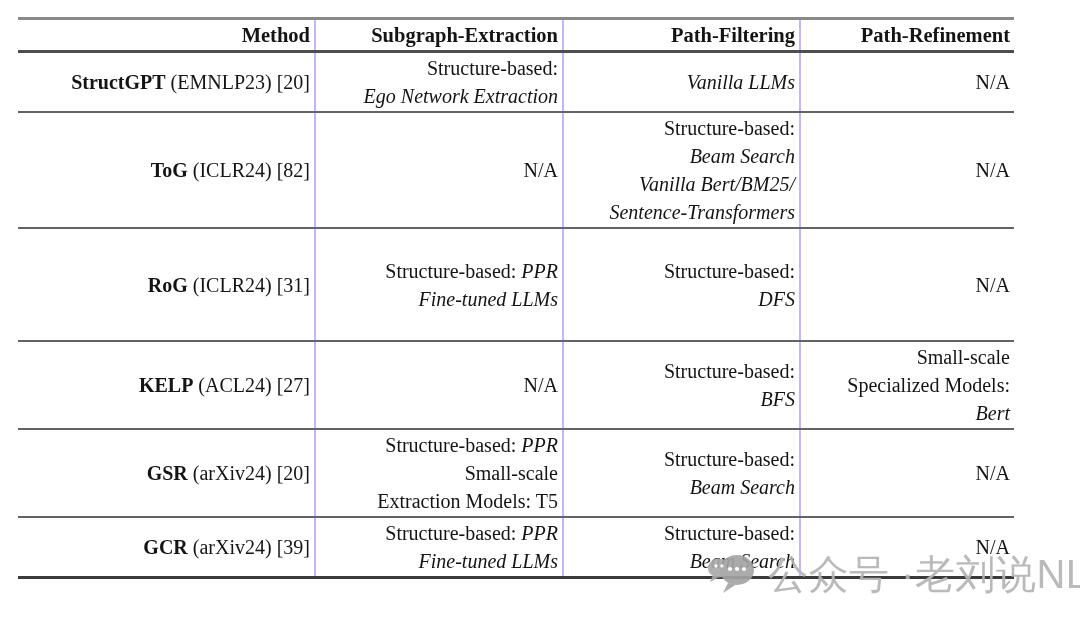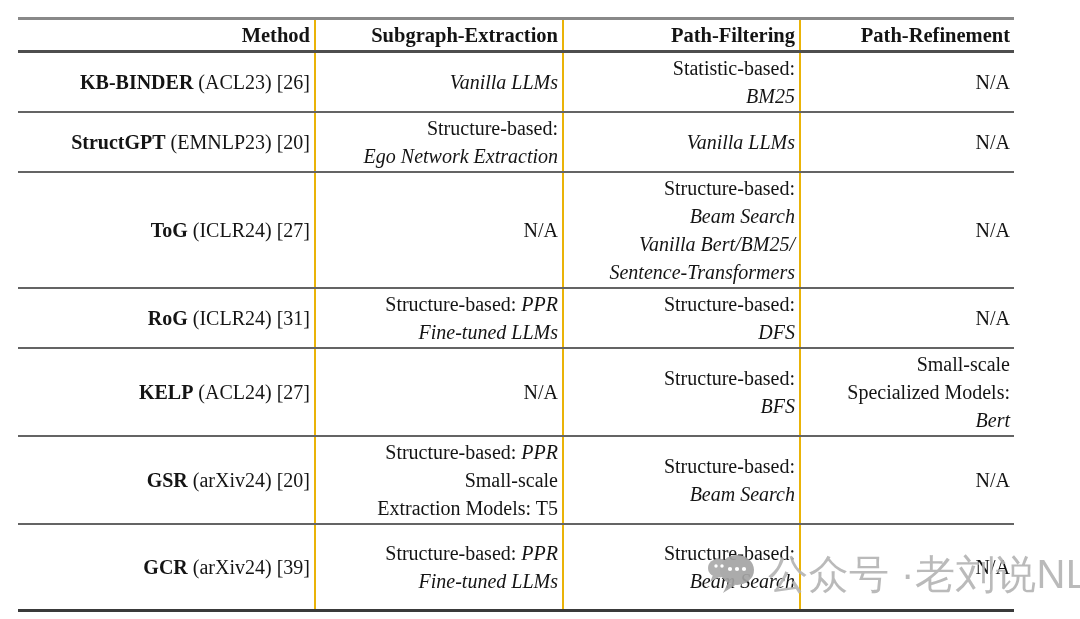--- a/index.html
+++ b/index.html
@@ -27,21 +27,21 @@
     overflow:hidden;
   }
   .tbl thead th{
     font-weight:bold;
     font-size:20.5px;
     height:28px;
     border-top:3px solid #898989;
     border-bottom:3px solid #4e4e4e;
   }
   .tbl th + th, .tbl td + td{
-    border-left:2px solid #eab308;
+    border-left:2px solid #c4b5fd;
   }
   .tbl tbody td{
     border-bottom:2px solid #646464;
   }
   .tbl tbody tr:last-child td{
     border-bottom:3px solid #3a3a3a;
   }
   
   .tbl tbody tr:nth-child(1){height:53px;}
   .tbl tbody tr:nth-child(2){height:51px;}
@@ -88,51 +88,36 @@
       <tr>
         <th>Method</th>
         <th>Subgraph-Extraction</th>
         <th>Path-Filtering</th>
         <th>Path-Refinement</th>
       </tr>
     </thead>
     <tbody>
         <tr>
           <td>
-            <div><span class="bd">KB-BINDER</span><span> (ACL23) [26]</span></div>
+            <div><span class="bd">StructGPT</span><span> (EMNLP23) [20]</span></div>
+          </td>
+          <td>
+            <div><span>Structure-based:</span></div>
+            <div><span class="it">Ego Network Extraction</span></div>
           </td>
           <td>
             <div><span class="it">Vanilla LLMs</span></div>
           </td>
           <td>
-            <div><span>Statistic-based:</span></div>
-            <div><span class="it">BM25</span></div>
-          </td>
-          <td>
-            <div><span>N/A</span></div>
-          </td>
-        </tr>
-        <tr>
-          <td>
-            <div><span class="bd">StructGPT</span><span> (EMNLP23) [20]</span></div>
-          </td>
-          <td>
-            <div><span>Structure-based:</span></div>
-            <div><span class="it">Ego Network Extraction</span></div>
-          </td>
-          <td>
-            <div><span class="it">Vanilla LLMs</span></div>
-          </td>
-          <td>
-            <div><span>N/A</span></div>
-          </td>
-        </tr>
-        <tr>
-          <td>
-            <div><span class="bd">ToG</span><span> (ICLR24) [27]</span></div>
+            <div><span>N/A</span></div>
+          </td>
+        </tr>
+        <tr>
+          <td>
+            <div><span class="bd">ToG</span><span> (ICLR24) [82]</span></div>
           </td>
           <td>
             <div><span>N/A</span></div>
           </td>
           <td>
             <div><span>Structure-based:</span></div>
             <div><span class="it">Beam Search</span></div>
             <div><span class="it">Vanilla Bert/BM25/</span></div>
             <div><span class="it">Sentence-Transformers</span></div>
           </td>

